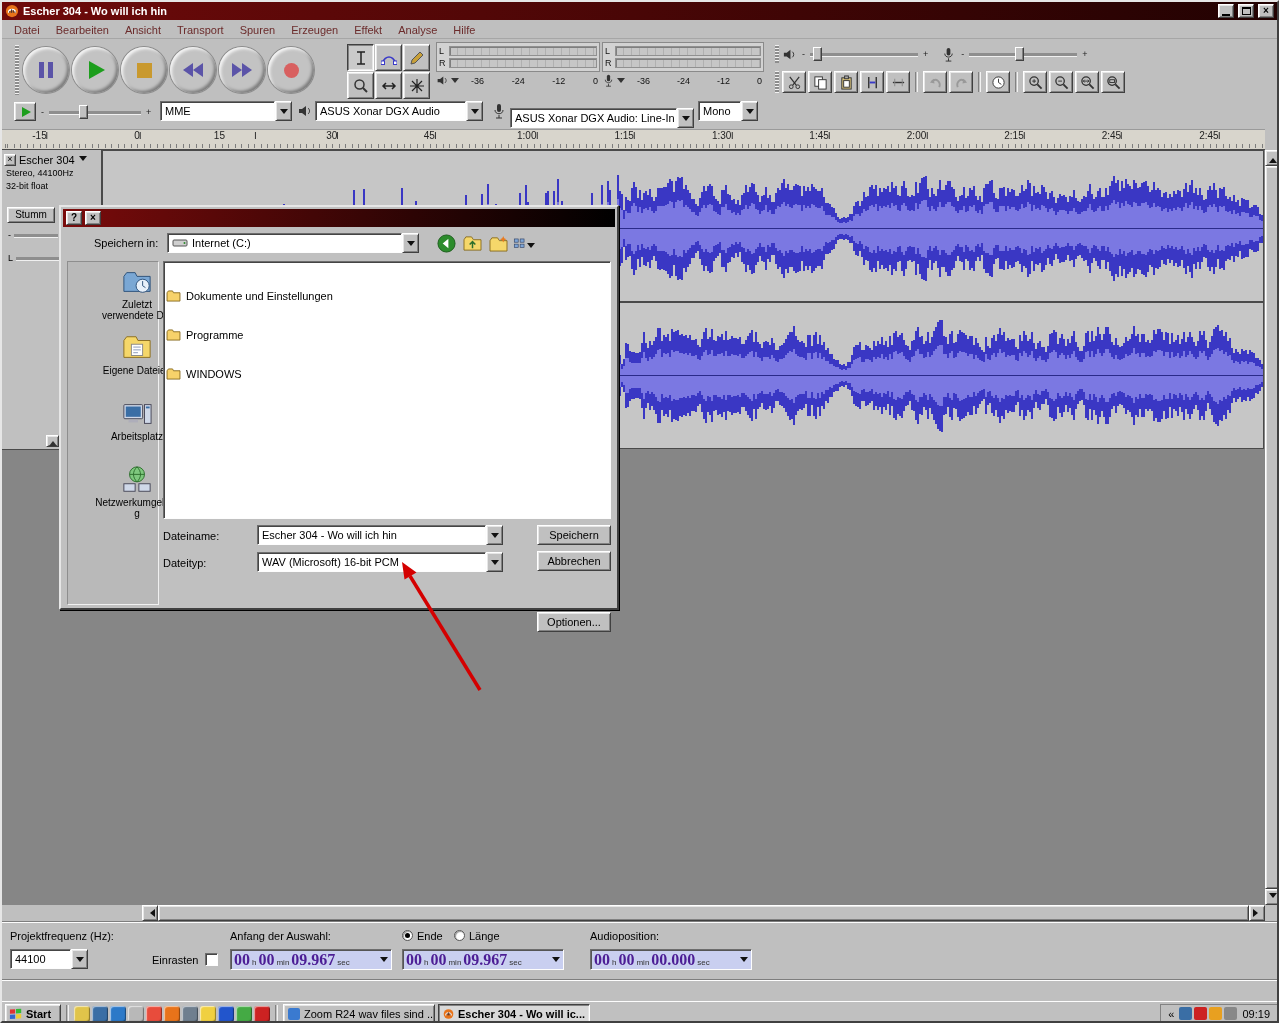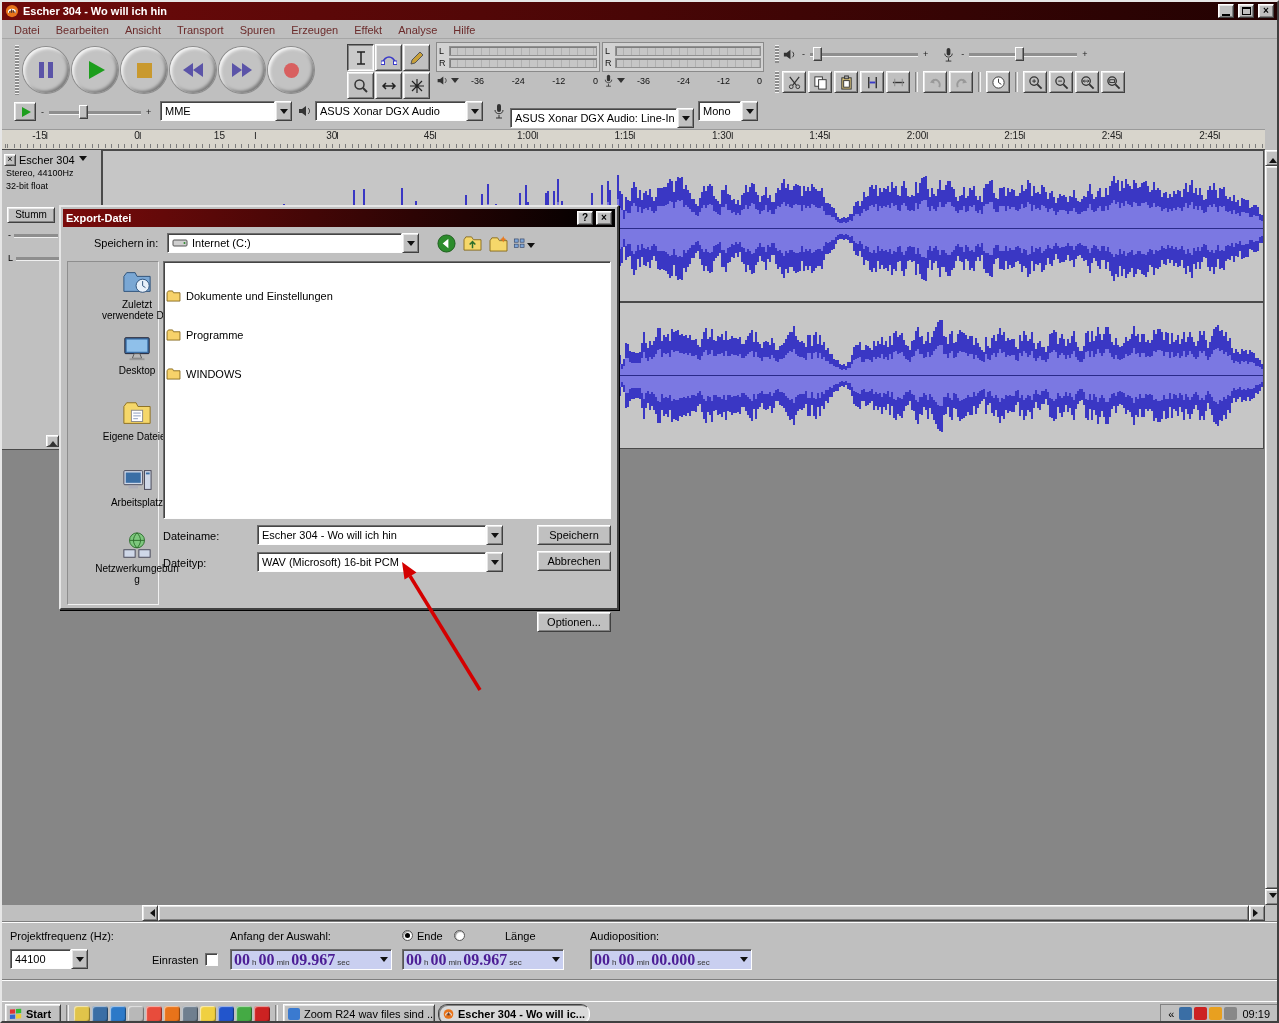--- a/index.html
+++ b/index.html
@@ -90,21 +90,21 @@
   .chk{width:13px;height:13px;}
   
   #statusstrip{position:absolute;left:0;top:977px;width:1279px;height:22px;background:#bfbfbf;border-top:1px solid #7e7e7e;box-shadow:inset 0 1px 0 #fdfdfd;}
   
   #taskbar{position:absolute;left:0;top:999px;width:1279px;height:24px;background:#c0c0c0;border-top:1px solid #fdfdfd;display:flex;align-items:center;padding:0 3px;gap:3px;}
   .startbtn{width:56px;height:20px;display:flex;align-items:center;gap:3px;padding:0 3px;font-weight:bold;font-size:11px;}
   .ql{display:flex;gap:2px;align-items:center;}
   .ql-icon{width:16px;height:16px;border-radius:3px;box-shadow:inset 1px 1px 1px rgba(255,255,255,.6),inset -1px -1px 1px rgba(0,0,0,.4);}
   .tb-sep{width:3px;height:18px;border-left:1px solid #828282;border-right:1px solid #f2f2f2;margin:0 2px;}
   .taskbtn{width:152px;height:20px;display:flex;align-items:center;gap:4px;padding:0 4px;white-space:nowrap;overflow:hidden;font-size:11px;}
-  .taskbtn.active{font-weight:bold;background:#d9d9d9;border-radius:9px;}
+  .taskbtn.active{font-weight:bold;background:#d9d9d9;}
   .task-ic{width:12px;height:12px;border-radius:2px;flex:none;}
   .tray{margin-left:auto;height:20px;border:1px solid;border-color:#828282 #fdfdfd #fdfdfd #828282;display:flex;align-items:center;gap:5px;padding:0 7px;}
   .tray-ic{width:13px;height:13px;border-radius:2px;}
   
   #export-dialog{position:absolute;left:57px;top:203px;width:560px;height:405px;background:#c0c0c0;border:2px solid;border-color:#e6e6e6 #404040 #404040 #e6e6e6;box-shadow:1px 1px 0 #000;z-index:50;}
   .dlg-title{position:absolute;left:2px;top:2px;right:2px;height:18px;background:linear-gradient(90deg,#7a0b0b,#000);display:flex;align-items:center;padding:0 3px;gap:3px;}
   .dlg-title .t{color:#fff;font-weight:bold;flex:1;}
   .placesbar{position:absolute;left:6px;top:54px;width:92px;height:344px;background:#b9b9b9;border:1px solid;border-color:#8e8e8e #f0f0f0 #f0f0f0 #8e8e8e;padding-left:48px;}
   .place{height:66px;display:flex;flex-direction:column;align-items:center;padding-top:5px;gap:2px;cursor:default;}
   .place-label{font-size:10px;line-height:11px;text-align:center;width:84px;overflow-wrap:anywhere;}
@@ -550,21 +550,21 @@
         <span class="tb-u">h</span>
       <span class="tb-d">00</span>
         <span class="tb-u">min</span>
       <span class="tb-d">09.967</span>
         <span class="tb-u">sec</span>
       <span class="tri-down" style="margin-left:auto"></span>
     </div>
     <span class="radio on" style="position:absolute;left:400px;top:7px;"></span>
     <span class="sel-label" style="left:415px;top:7px;">Ende</span>
     <span class="radio" style="position:absolute;left:452px;top:7px;"></span>
-    <span class="sel-label" style="left:467px;top:7px;margin-left:36px;">Länge</span>
+    <span class="sel-label" style="left:467px;top:7px;">Länge</span>
     <div class="timebox" style="left:400px;top:26px;">
       <span class="tb-d">00</span>
         <span class="tb-u">h</span>
       <span class="tb-d">00</span>
         <span class="tb-u">min</span>
       <span class="tb-d">09.967</span>
         <span class="tb-u">sec</span>
       <span class="tri-down" style="margin-left:auto"></span>
     </div>
     <span class="sel-label" style="left:588px;top:7px;">Audioposition:</span>
@@ -629,21 +629,20 @@
           <span class="tray-ic" style="background-color: rgb(204, 34, 34);"></span>
           <span class="tray-ic" style="background-color: rgb(232, 160, 32);"></span>
           <span class="tray-ic" style="background-color: rgb(136, 136, 136);"></span>
         </span>
       <span>09:19</span>
     </span>
   </div>
 
   <div id="export-dialog">
     <div class="dlg-title">
-      <span class="t">Export-Datei</span>
       <span class="winbtn bu">?</span>
       <span class="winbtn bu">×</span>
     </div>
     <span class="dlg-label" style="left:33px;top:30px;">Speichern in:</span>
     <div class="combo" style="left:106px;top:26px;width:252px;">
       <span class="val">
         <svg width="16" height="10" viewBox="0 0 16 10">
             <rect x="1" y="2" width="14" height="6" rx="1" fill="#cfcfcf" stroke="#555"></rect>
             <circle cx="12.5" cy="5" r="1" fill="#2c8c2c"></circle>
           </svg>
@@ -682,29 +681,20 @@
     </span>
 
     <div class="placesbar">
       <div class="place">
         <svg width="30" height="30" viewBox="0 0 32 32">
             <path d="M2 10l3-4h9l2 4h14v16H2z" fill="#7aa7d4" stroke="#2b4f79"></path>
             <circle cx="22" cy="20" r="7" fill="#e8f0fa" stroke="#2b4f79"></circle>
             <path d="M22 15v5l3 2" stroke="#2b4f79" fill="none"></path>
           </svg>
         <span class="place-label">Zuletzt verwendete D...</span>
-      </div>
-      <div class="place">
-        <svg width="30" height="30" viewBox="0 0 32 32">
-            <rect x="3" y="5" width="26" height="17" rx="1" fill="#3a6ea5" stroke="#223"></rect>
-            <rect x="5" y="7" width="22" height="13" fill="#8fc0ea"></rect>
-            <path d="M13 22h6l2 5H11z" fill="#b8b8b8" stroke="#555"></path>
-            <rect x="8" y="27" width="16" height="2" fill="#999"></rect>
-          </svg>
-        <span class="place-label">Desktop</span>
       </div>
       <div class="place">
         <svg width="30" height="30" viewBox="0 0 32 32">
             <path d="M2 8l3-4h10l2 4h13v18H2z" fill="#f5d76a" stroke="#8a6d1f"></path>
             <rect x="10" y="12" width="12" height="12" fill="#fff" stroke="#888"></rect>
             <path d="M12 15h8M12 18h8M12 21h5" stroke="#8899bb"></path>
           </svg>
         <span class="place-label">Eigene Dateien</span>
       </div>
       <div class="place">

